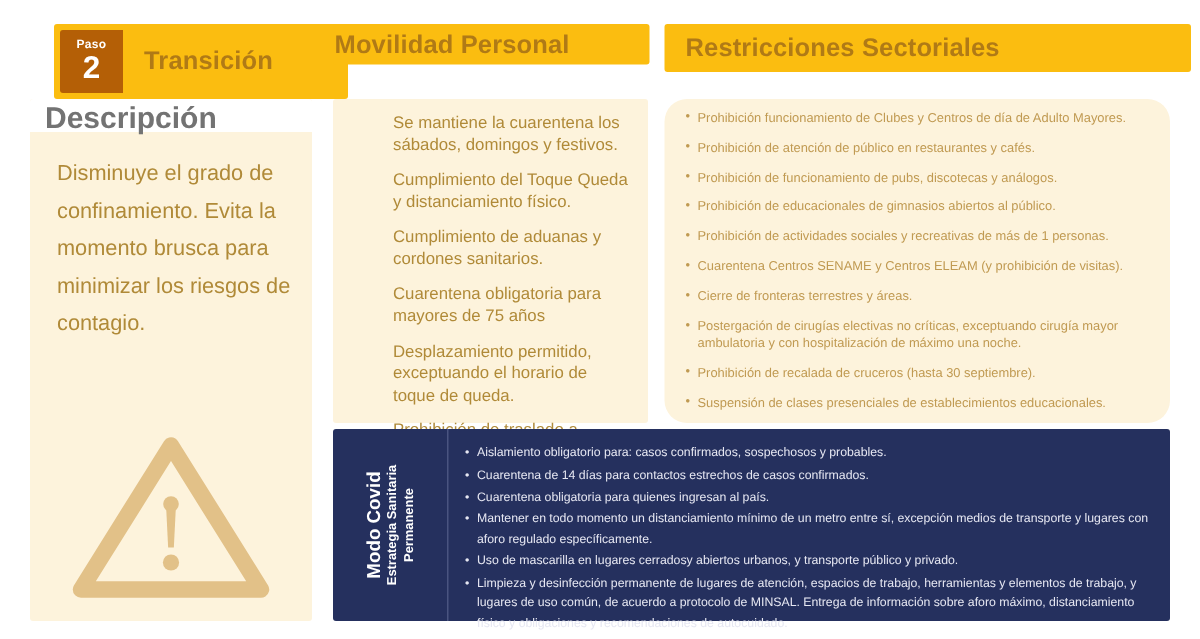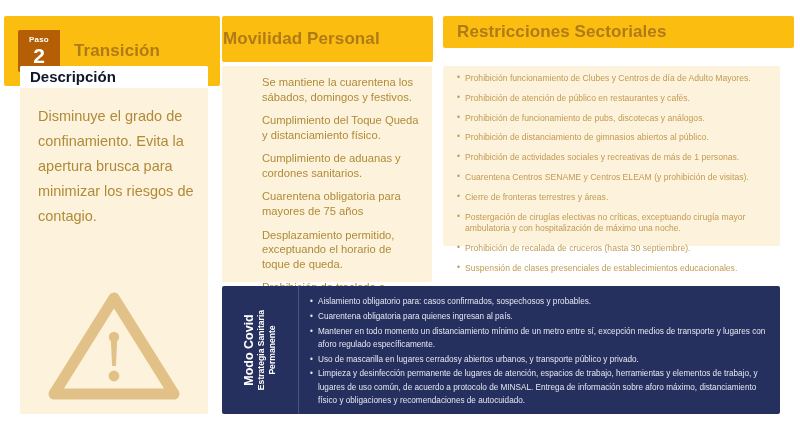--- a/index.html
+++ b/index.html
@@ -73,23 +73,23 @@
     position: absolute;
     left: 0; top: 0;
     width: 100%;
     height: 22px;
     background: #ffffff;
   }
   .desc-label {
     position: absolute;
     left: 10px;
     top: 2px;
-    font-size: 15px;
-    font-weight: bold;
-    color: #0f172a;
+    font-size: 20px;
+    font-weight: bold;
+    color: #737373;
   }
   .desc-text {
     position: absolute;
     left: 18px;
     right: 14px;
     top: 38px;
     font-size: 14.5px;
     line-height: 1.72;
     color: #b08a38;
   }
@@ -198,86 +198,87 @@
     position: absolute;
     left: 0;
     top: 0;
   }
 </style>
 </head>
 <body>
 
 <div class="page">
 
-  <div class="hdr" id="step-header" style="left:4px; top:16px; width:188px; height:42px; padding:14px;">
+  <div class="hdr" id="step-header" style="left:36px; top:16px; width:188px; height:42px; padding:4px;">
     <div class="step-badge">
       <span class="step-word">Paso</span>
       <span class="step-num">2</span>
     </div>
     <span class="hdr-title" style="margin-left:14px;">Transición</span>
   </div>
 
   <div class="panel" id="desc-panel" style="left:20px; top:66px; width:188px; height:348px;">
     <div class="desc-label-band"></div>
     <div class="desc-label">Descripción</div>
-    <div class="desc-text">Disminuye el grado de confinamiento.  Evita la apertura brusca para minimizar los riesgos de contagio.</div>
+    <div class="desc-text">Disminuye el grado de confinamiento.  Evita la momento brusca para minimizar los riesgos de contagio.</div>
     <div class="warn-icon">
       <svg width="132" height="112" viewBox="0 0 132 112">
         <path d="M66 8 L126 104 L6 104 Z" fill="none" stroke="#e2c188" stroke-width="11" stroke-linejoin="round"></path>
         <path d="M62.5 44 h7 l-1.6 32 h-3.8 Z" fill="#e2c188"></path>
         <circle cx="66" cy="47" r="5.2" fill="#e2c188"></circle>
         <circle cx="66" cy="86" r="5.4" fill="#e2c188"></circle>
       </svg>
     </div>
   </div>
 
-  <div class="hdr" style="left:222px; top:16px; width:210px; height:46px; padding-left:1px;text-align:right;">
+  <div class="hdr" style="left:222px; top:16px; width:210px; height:27px; padding-left:1px;text-align:right;">
     <span class="hdr-title">Movilidad Personal</span>
   </div>
 
   <div class="panel" style="left:222px; top:66px; width:210px; height:216px;">
     <ul class="mid-list" id="mobility-list">
         <li>Se mantiene la cuarentena los sábados, domingos y festivos.</li>
         <li>Cumplimiento del Toque Queda y distanciamiento físico.</li>
         <li>Cumplimiento de aduanas y cordones sanitarios.</li>
         <li>Cuarentena obligatoria para mayores de 75 años</li>
         <li>Desplazamiento permitido, exceptuando el horario de toque de queda.</li>
         <li>Prohibición de traslado a segunda vivienda.</li>
       </ul>
   </div>
 
   <div class="hdr" style="left:443px; top:16px; width:337px; height:32px; padding-left:14px;">
     <span class="hdr-title">Restricciones Sectoriales</span>
   </div>
 
-  <div class="panel" style="left:443px; top:66px; width:337px; height:180px;">
+  <div class="panel" style="left:443px; top:66px; width:337px; height:216px;border-radius:15px;">
     <ul class="rest-list" id="restrictions-list">
         <li>Prohibición funcionamiento de Clubes y Centros de día de Adulto Mayores.</li>
         <li>Prohibición de atención de público en restaurantes y cafés.</li>
         <li>Prohibición de funcionamiento de pubs, discotecas y análogos.</li>
-        <li>Prohibición de distanciamiento de gimnasios abiertos al público.</li>
+        <li>Prohibición de educacionales de gimnasios abiertos al público.</li>
         <li>Prohibición de actividades sociales y recreativas de más de 1 personas.</li>
         <li>Cuarentena Centros SENAME y Centros ELEAM (y prohibición de visitas).</li>
         <li>Cierre de fronteras terrestres y áreas.</li>
         <li>Postergación de cirugías electivas no críticas, exceptuando cirugía mayor ambulatoria y con hospitalización de máximo una noche.</li>
         <li>Prohibición de recalada de cruceros (hasta 30 septiembre).</li>
         <li>Suspensión de clases presenciales de establecimientos educacionales.</li>
       </ul>
   </div>
 
   <div class="covid" style="left:222px; top:286px; width:558px; height:128px;">
     <div class="covid-side">
       <div class="covid-side-inner">
         <span class="covid-title">Modo Covid</span>
         <span class="covid-sub">Estrategia Sanitaria</span>
         <span class="covid-sub">Permanente</span>
       </div>
     </div>
     <ul class="covid-list" id="covid-list">
         <li>Aislamiento obligatorio para: casos confirmados, sospechosos y probables.</li>
+        <li>Cuarentena de 14 días para contactos estrechos de casos confirmados.</li>
         <li>Cuarentena obligatoria para quienes ingresan al país.</li>
         <li>Mantener en todo momento un distanciamiento mínimo de un metro entre sí, excepción medios de transporte y lugares con aforo regulado específicamente.</li>
         <li>Uso de mascarilla en lugares cerradosy abiertos urbanos, y transporte público y privado.</li>
         <li>Limpieza y desinfección permanente de lugares de atención, espacios de trabajo, herramientas y elementos de trabajo, y lugares de uso común, de acuerdo a protocolo de MINSAL.  Entrega de información sobre aforo máximo, distanciamiento físico y obligaciones y recomendaciones de autocuidado.</li>
       </ul>
   </div>
 
 </div>
 
 </body></html>

